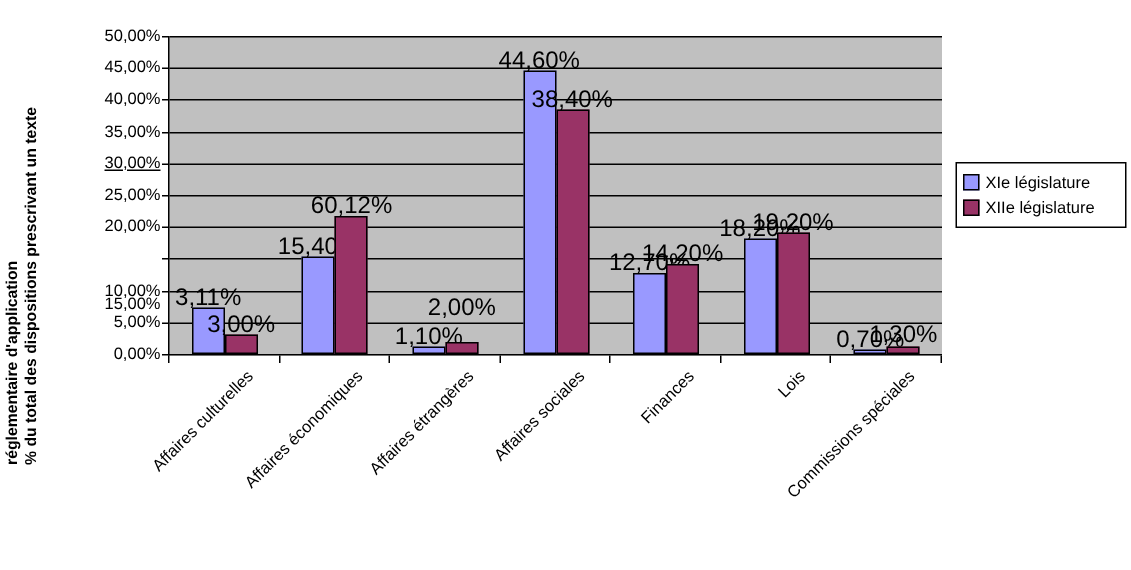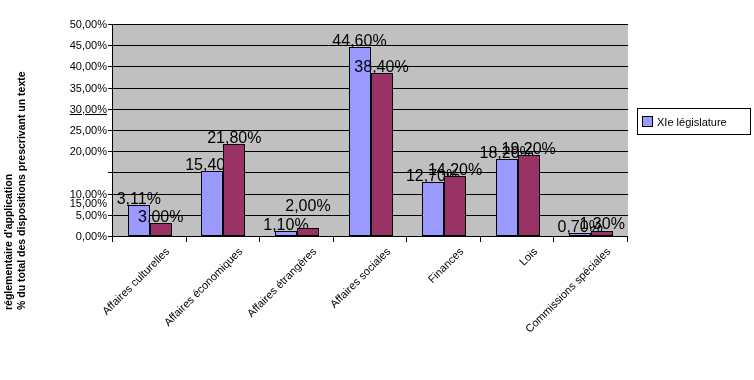--- a/index.html
+++ b/index.html
@@ -187,21 +187,21 @@
       <div class="gridline" style="top: 42.4px;"></div>
       <div class="gridline" style="top: 21.2px;"></div>
       <div class="gridline" style="top: 0px;"></div>
       <div class="bar s0" style="left: 14.7857px; width: 22px; height: 30.528px;"></div>
       <div class="bar-label" style="left: 25.7857px; top: 166.472px;">3,11%</div>
       <div class="bar s1" style="left: 36.7857px; width: 22px; height: 12.72px;"></div>
       <div class="bar-label" style="left: 47.7857px; top: 184.28px;">3,00%</div>
       <div class="bar s0" style="left: 88.3571px; width: 22px; height: 65.296px;"></div>
       <div class="bar-label" style="left: 99.3571px; top: 131.704px;">15,40%</div>
       <div class="bar s1" style="left: 110.357px; width: 22px; height: 92.432px;"></div>
-      <div class="bar-label" style="left: 121.357px; top: 104.568px;">21,80%</div>
+      <div class="bar-label" style="left: 121.357px; top: 104.568px;">60,12%</div>
       <div class="bar s0" style="left: 161.929px; width: 22px; height: 4.664px;"></div>
       <div class="bar-label" style="left: 172.929px; top: 192.336px;">1,10%</div>
       <div class="bar s1" style="left: 183.929px; width: 22px; height: 8.48px;"></div>
       <div class="bar-label" style="left: 194.929px; top: 173px;">2,00%</div>
       <div class="bar s0" style="left: 235.5px; width: 22px; height: 189.104px;"></div>
       <div class="bar-label" style="left: 246.5px; top: 7.896px;">44,60%</div>
       <div class="bar s1" style="left: 257.5px; width: 22px; height: 162.816px;"></div>
       <div class="bar-label" style="left: 268.5px; top: 34.184px;">38,40%</div>
       <div class="bar s0" style="left: 309.071px; width: 22px; height: 53.848px;"></div>
       <div class="bar-label" style="left: 320.071px; top: 143.152px;">12,70%</div>
@@ -233,20 +233,24 @@
       <div class="xtick" style="left: 553.429px;"></div>
       <div class="xcat" style="left: 604.214px; top: 245px;">Commissions spéciales</div>
       <div class="xtick" style="left: 627px;"></div>
     </div>
 
   <div class="legend" id="legend">
       <div class="legend-row">
         <span class="legend-swatch s0"></span>
         <span class="legend-text">XIe législature</span>
       </div>
+      <div class="legend-row">
+        <span class="legend-swatch s1"></span>
+        <span class="legend-text">XIIe législature</span>
+      </div>
     </div>
 
 <div class="ytick-mark" style="top: 236px;"></div>
     <div class="ytick-mark" style="top: 214.8px;"></div>
     <div class="ytick-mark" style="top: 193.6px;"></div>
     <div class="ytick-mark" style="top: 172.4px;"></div>
     <div class="ytick-mark" style="top: 151.2px;"></div>
     <div class="ytick-mark" style="top: 130px;"></div>
     <div class="ytick-mark" style="top: 108.8px;"></div>
     <div class="ytick-mark" style="top: 87.6px;"></div>

